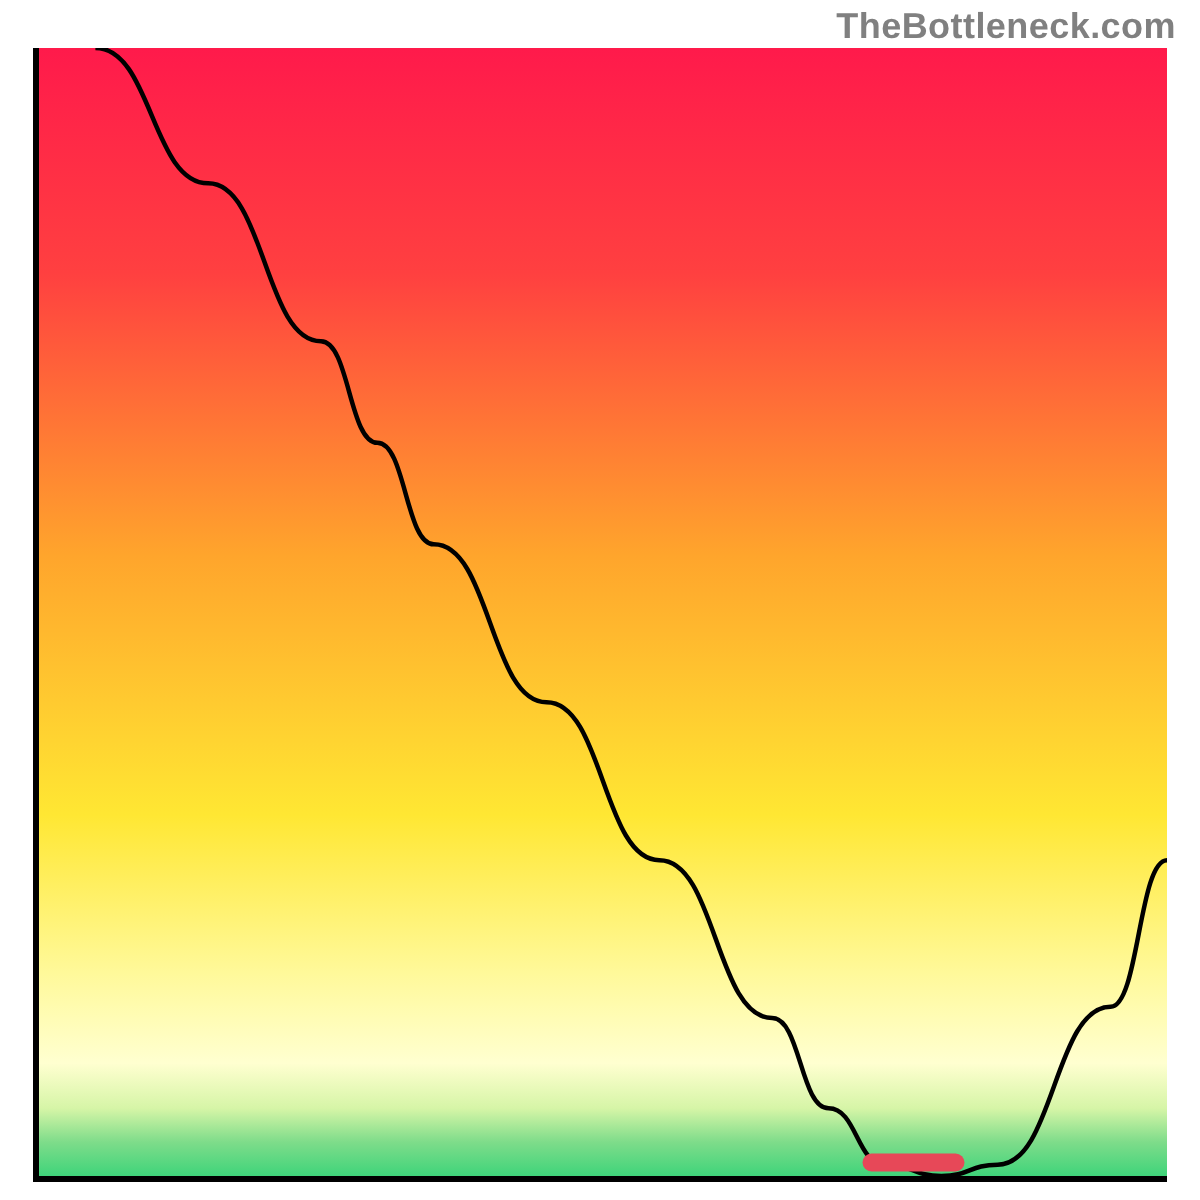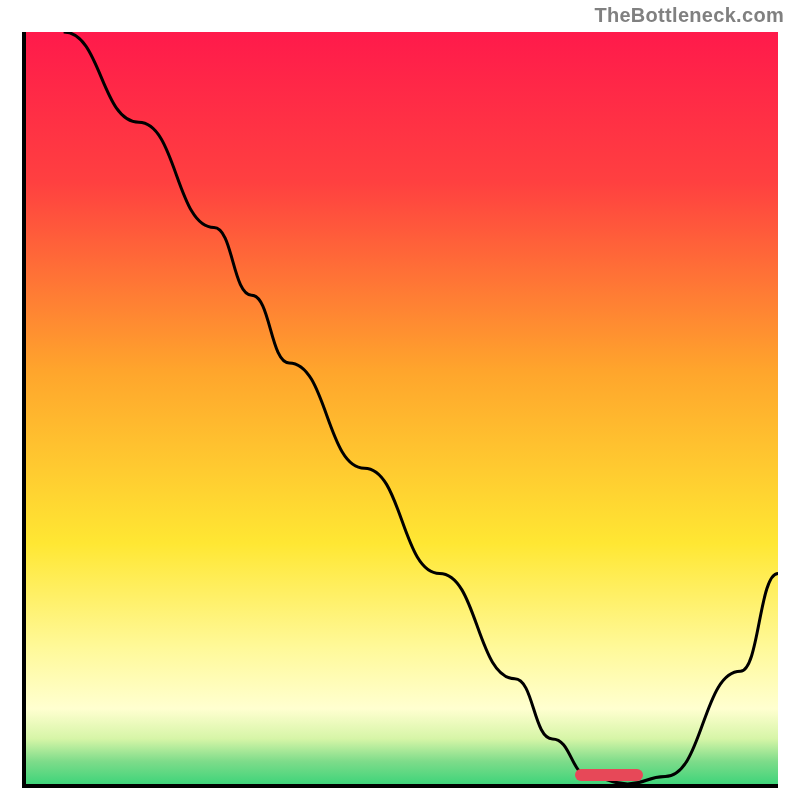--- a/index.html
+++ b/index.html
@@ -12,21 +12,21 @@
   }
   .container {
     position: relative;
     width: 800px;
     height: 800px;
   }
   .watermark {
     position: absolute;
     top: 4px;
     right: 16px;
-    font-size: 20px;
+    font-size: 24px;
     font-weight: 600;
     color: #808080;
     letter-spacing: 0.3px;
   }
   .plot-frame {
     position: absolute;
     left: 22px;
     top: 32px;
     width: 756px;
     height: 756px;

